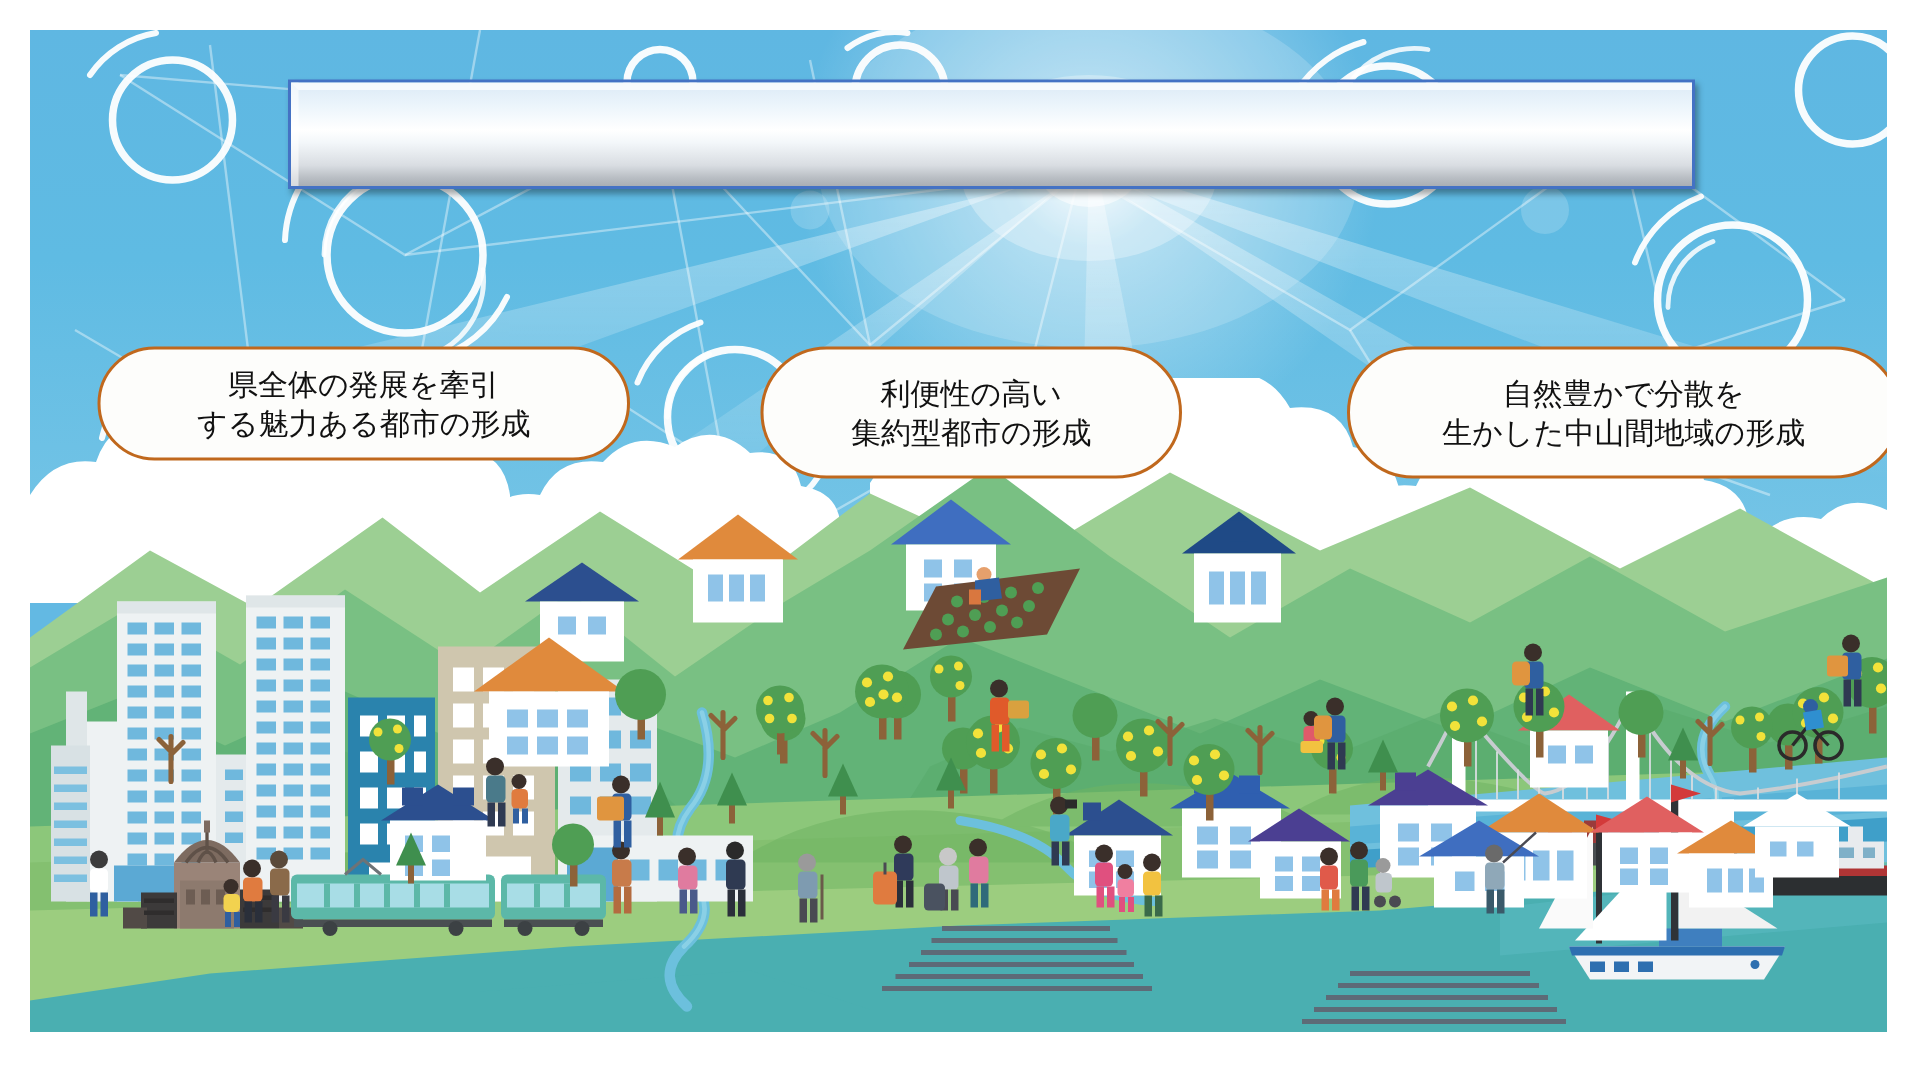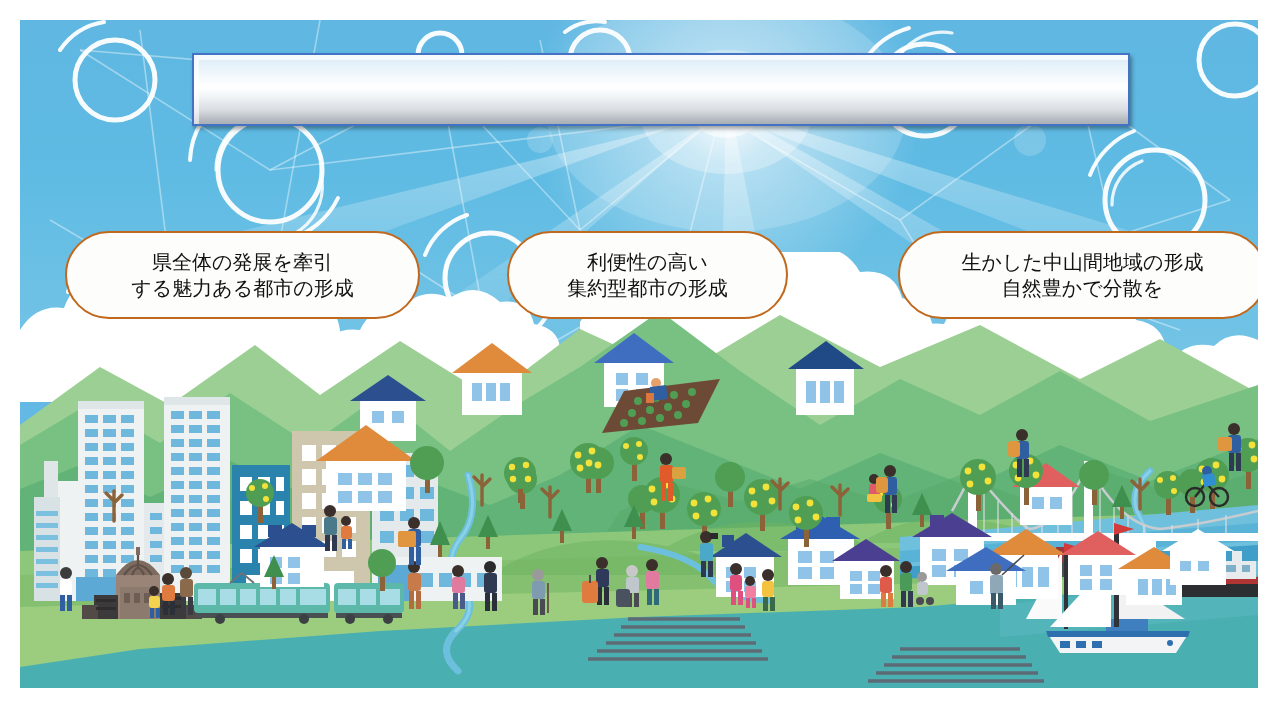--- a/index.html
+++ b/index.html
@@ -43,21 +43,21 @@
       font-size:25px;letter-spacing:2px;
       text-shadow:0 1px 0 rgba(255,255,255,.9);
       font-family:"DejaVu Sans","Liberation Sans",sans-serif;}
 
   
   .bubble{position:absolute;background:#fdfdfb;border:2.5px solid #c0681d;
       border-radius:46px;display:flex;align-items:center;justify-content:center;
       text-align:center;color:#111;line-height:1.30;
       font-size:20px;box-sizing:border-box;padding:4px 14px;
       font-family:"DejaVu Sans","Liberation Sans",sans-serif;}
-  #bubble-1{left:45px; top:211px; width:355px; height:88px;}
+  #bubble-1{left:45px; top:211px; width:355px; height:76px;}
   #bubble-2{left:487px;top:211px; width:281px; height:88px;}
   #bubble-3{left:878px;top:211px; width:369px; height:88px;}
   .bubble span{display:block;}
 </style>
 </head>
 <body>
 
 <div id="slide">
 
   <div id="art">
@@ -1159,19 +1159,19 @@
 
     <div class="bubble" id="bubble-2">
       <div>
         <span>利便性の高い</span>
         <span>集約型都市の形成</span>
       </div>
     </div>
 
     <div class="bubble" id="bubble-3">
       <div>
+        <span>自然豊かで分散を</span>
         <span>生かした中山間地域の形成</span>
-        <span>自然豊かで分散を</span>
       </div>
     </div>
 
   </div>
 </div>
 
 </body></html>

